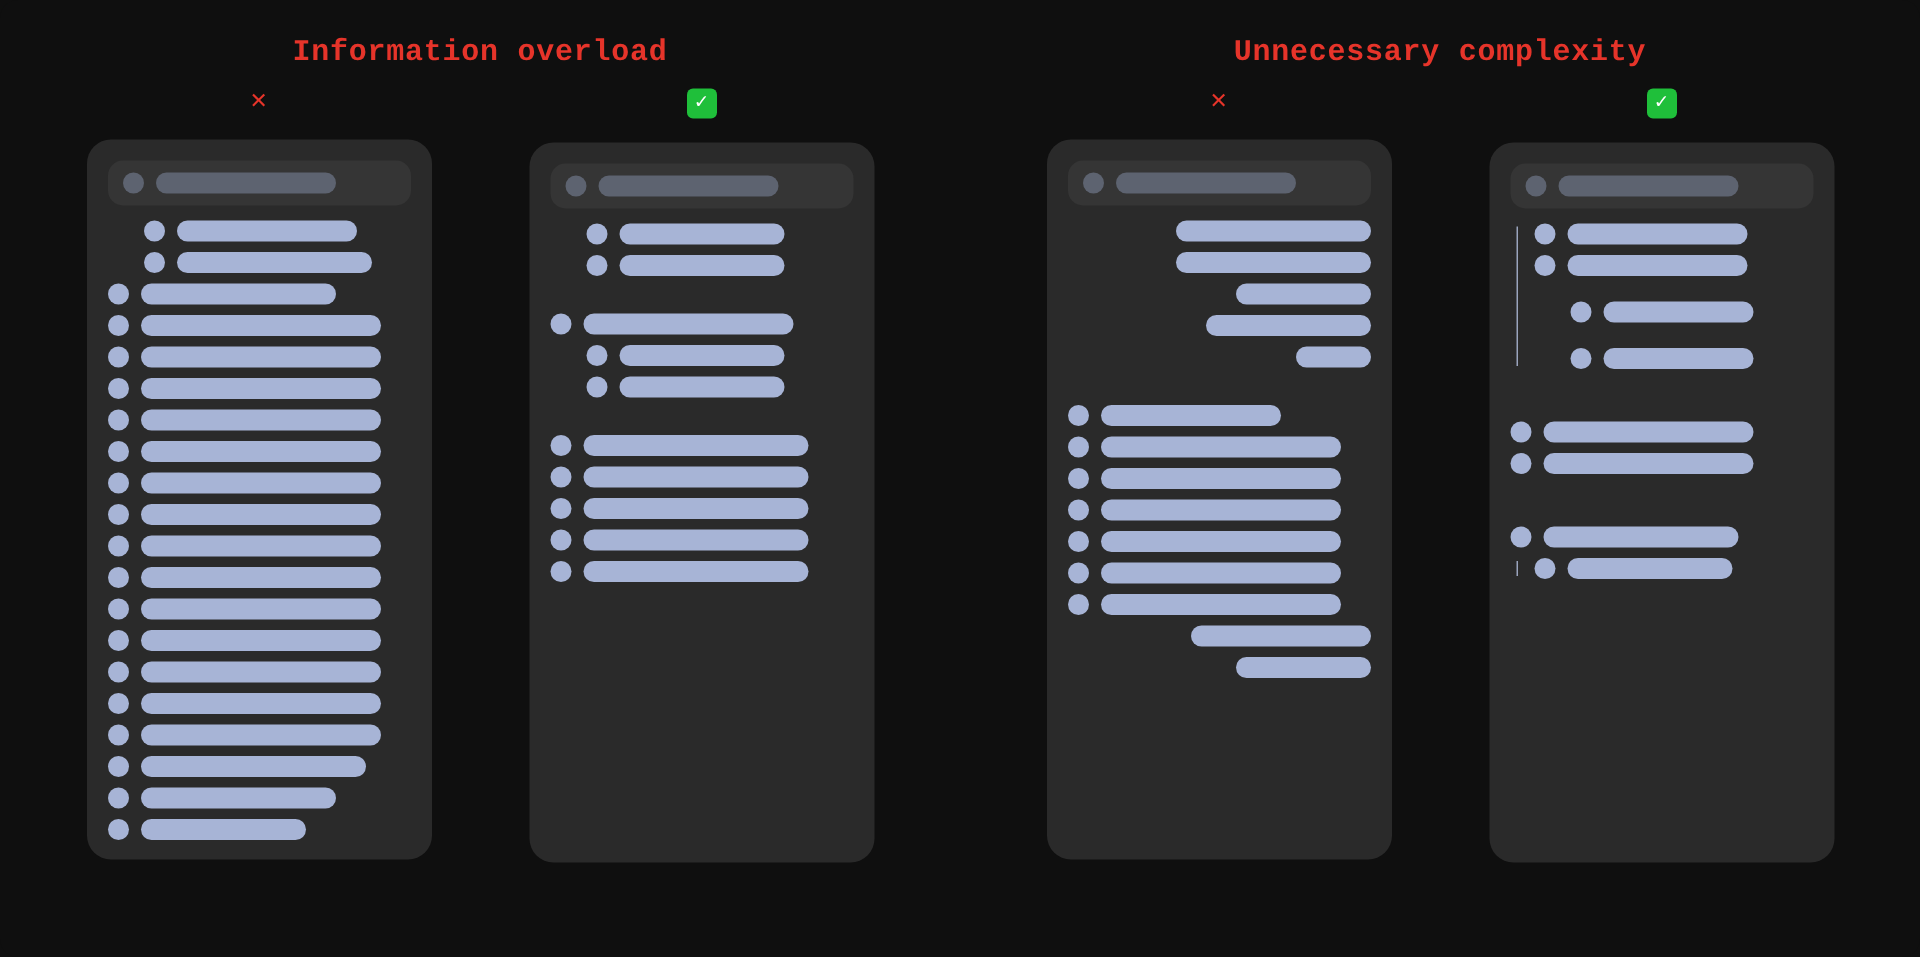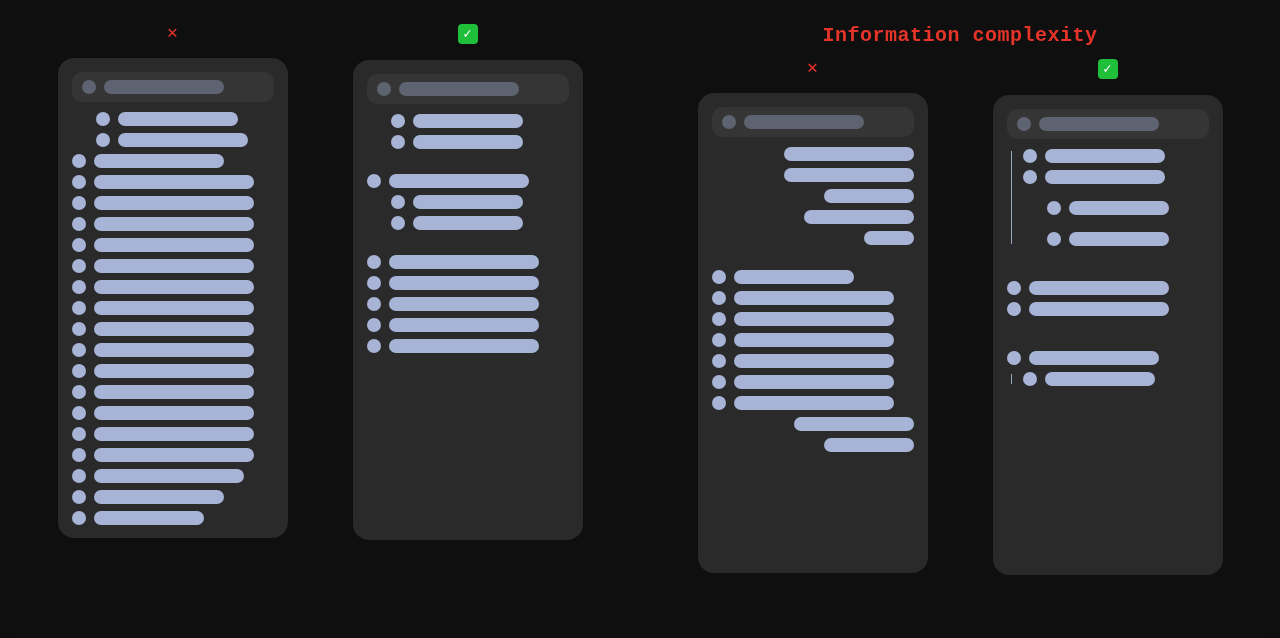--- a/index.html
+++ b/index.html
@@ -108,20 +108,21 @@
     width: 1px;
     background: #9aa4bd;
   }
 </style>
 </head>
 <body>
 
 <div class="canvas">
 
   <div class="section">
+    <div class="section-title">Information overload</div>
     <div class="pair">
 
       <div class="col">
         <div class="badge cross">✕</div>
         <div class="panel">
           <div class="header-box">
             <div class="dot"></div>
             <div class="bar dark" style="width:120px"></div>
           </div>
           <div class="msg-row indent-1">
@@ -256,21 +257,21 @@
               <div class="dot"></div>
               <div class="bar" style="width:150px"></div>
             </div>
         </div>
       </div>
 
     </div>
   </div>
 
   <div class="section">
-    <div class="section-title">Information complexity</div>
+    <div class="section-title">Unnecessary complexity</div>
     <div class="pair">
 
       <div class="col">
         <div class="badge cross">✕</div>
         <div class="panel">
           <div class="header-box">
             <div class="dot"></div>
             <div class="bar dark" style="width:120px"></div>
           </div>
           <div class="msg-row right">

